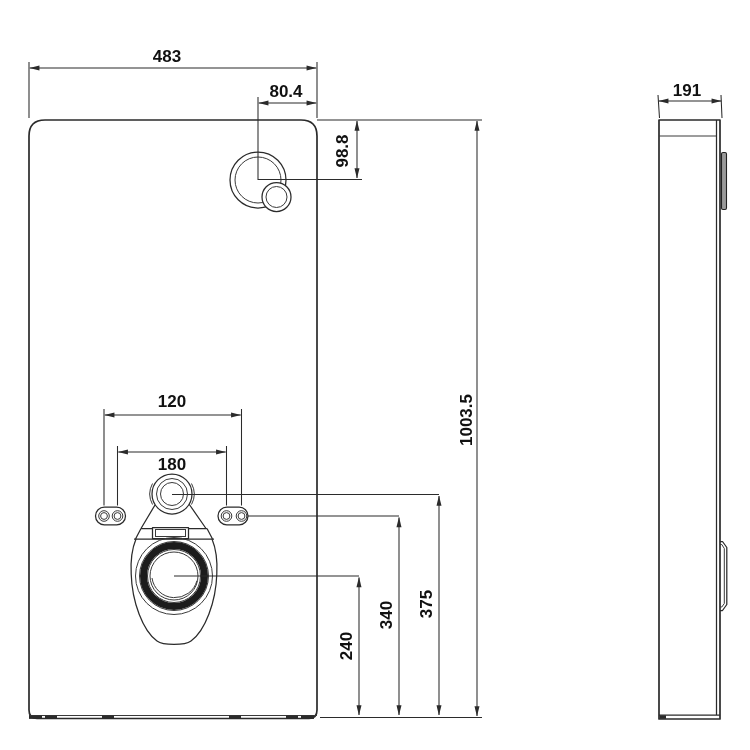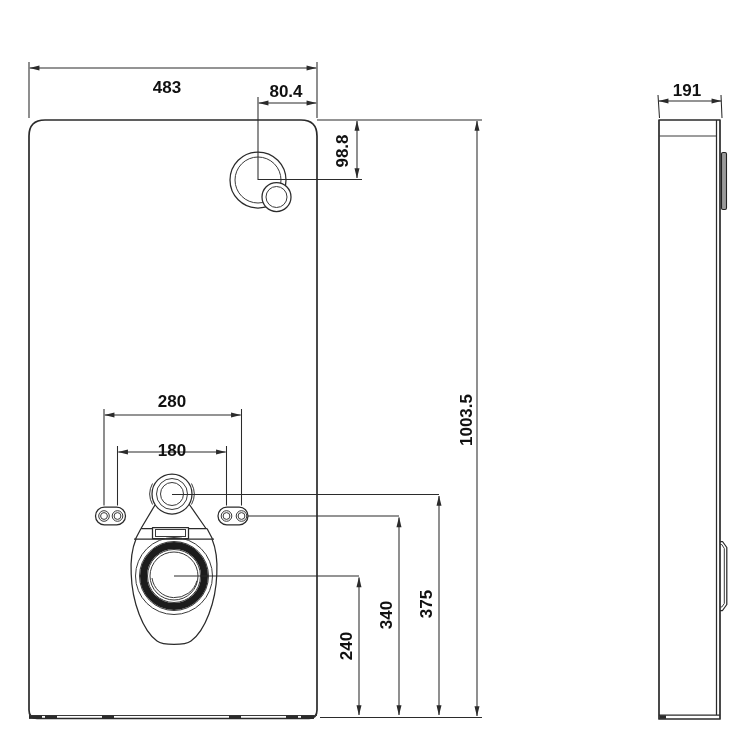--- a/index.html
+++ b/index.html
@@ -146,24 +146,24 @@
       <line class="dim" x1="477" y1="121" x2="477" y2="716" marker-start="url(#arw)" marker-end="url(#arw)"></line>
     </g>
 
     <g>
       <path class="dim" d="M658,95 L659.5,118 M721,95 L722,118"></path>
       <line class="dim" x1="658.8" y1="101" x2="721.2" y2="101" marker-start="url(#arw)" marker-end="url(#arw)"></line>
     </g>
   </g>
 </svg>
 
-<span class="lbl" style="left:167px;top:56px;margin-top:31px;">483</span>
+<span class="lbl" style="left:167px;top:56px;">483</span>
 <span class="lbl" style="left:286px;top:91px;">80.4</span>
 <span class="lbl v" style="left:342px;top:151px;">98.8</span>
-<span class="lbl" style="left:172px;top:401px;">280</span>
-<span class="lbl" style="left:172px;top:450px;">180</span>
+<span class="lbl" style="left:172px;top:401px;">120</span>
+<span class="lbl" style="left:172px;top:464px;">180</span>
 <span class="lbl v" style="left:346px;top:646px;">240</span>
 <span class="lbl v" style="left:386px;top:615px;">340</span>
 <span class="lbl v" style="left:426px;top:604px;">375</span>
 <span class="lbl v" style="left:466px;top:420px;">1003.5</span>
 <span class="lbl" style="left:687px;top:90px;">191</span>
 
 </div>
 
 </body></html>

